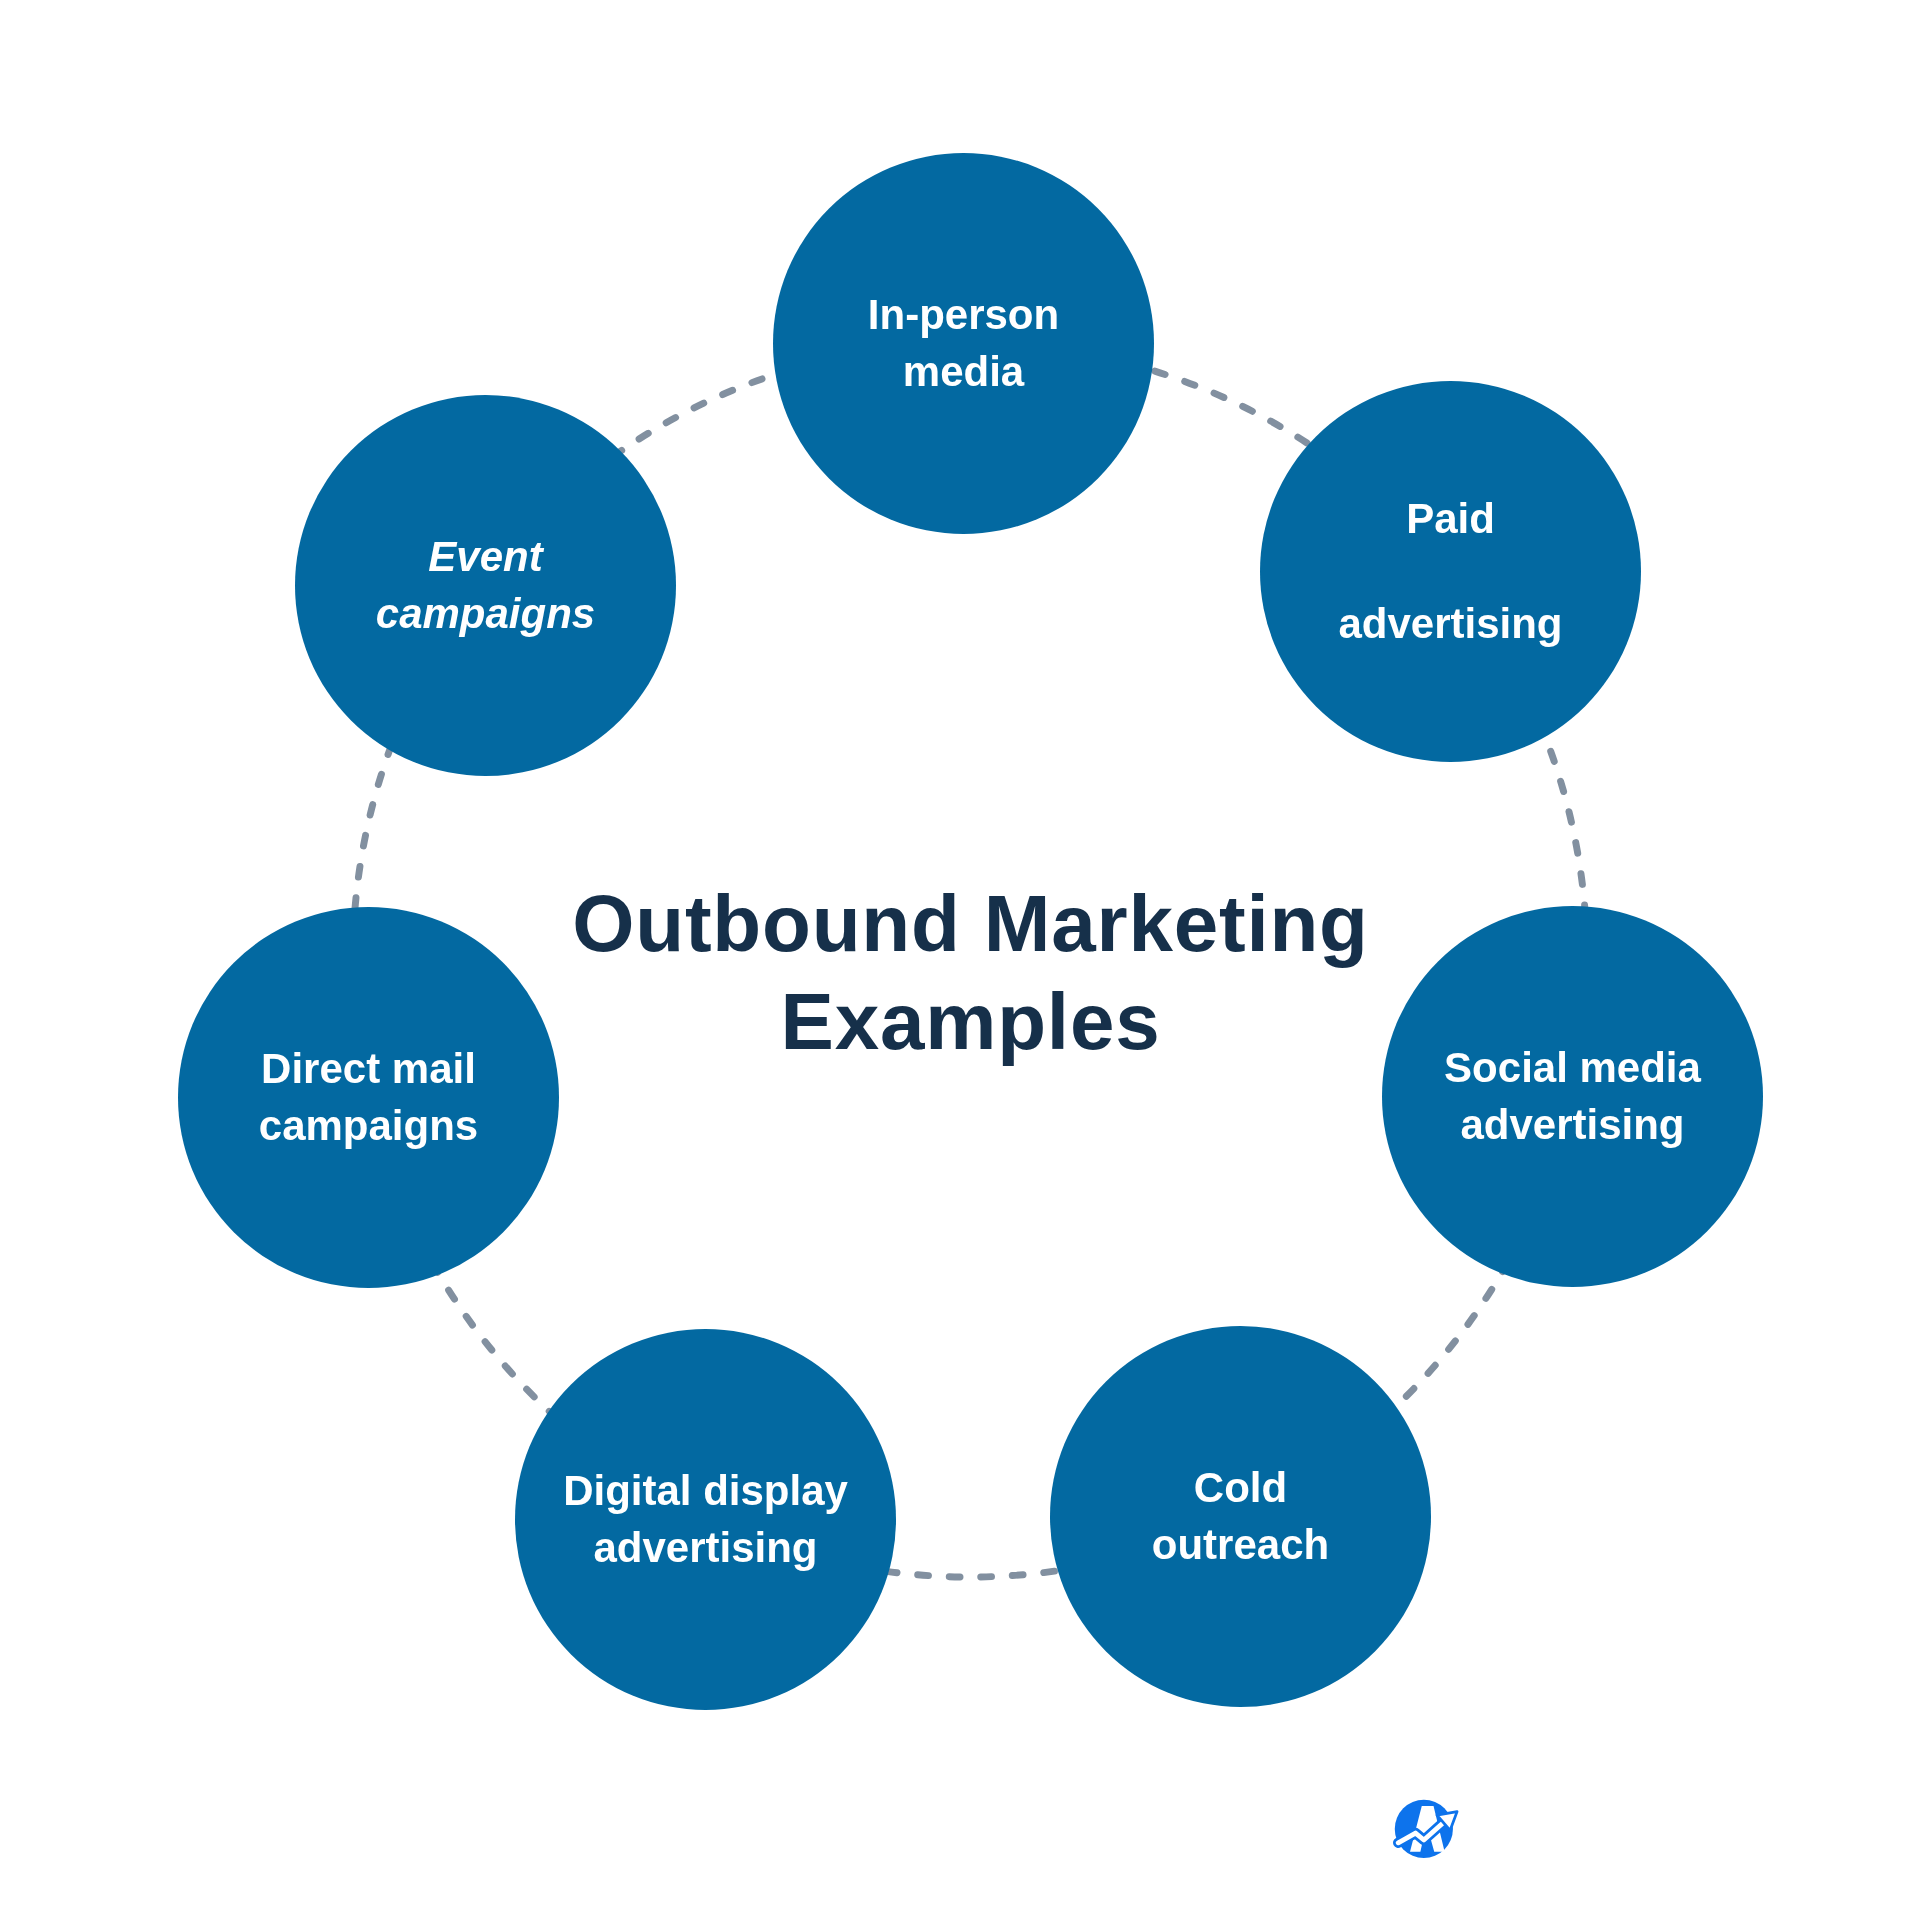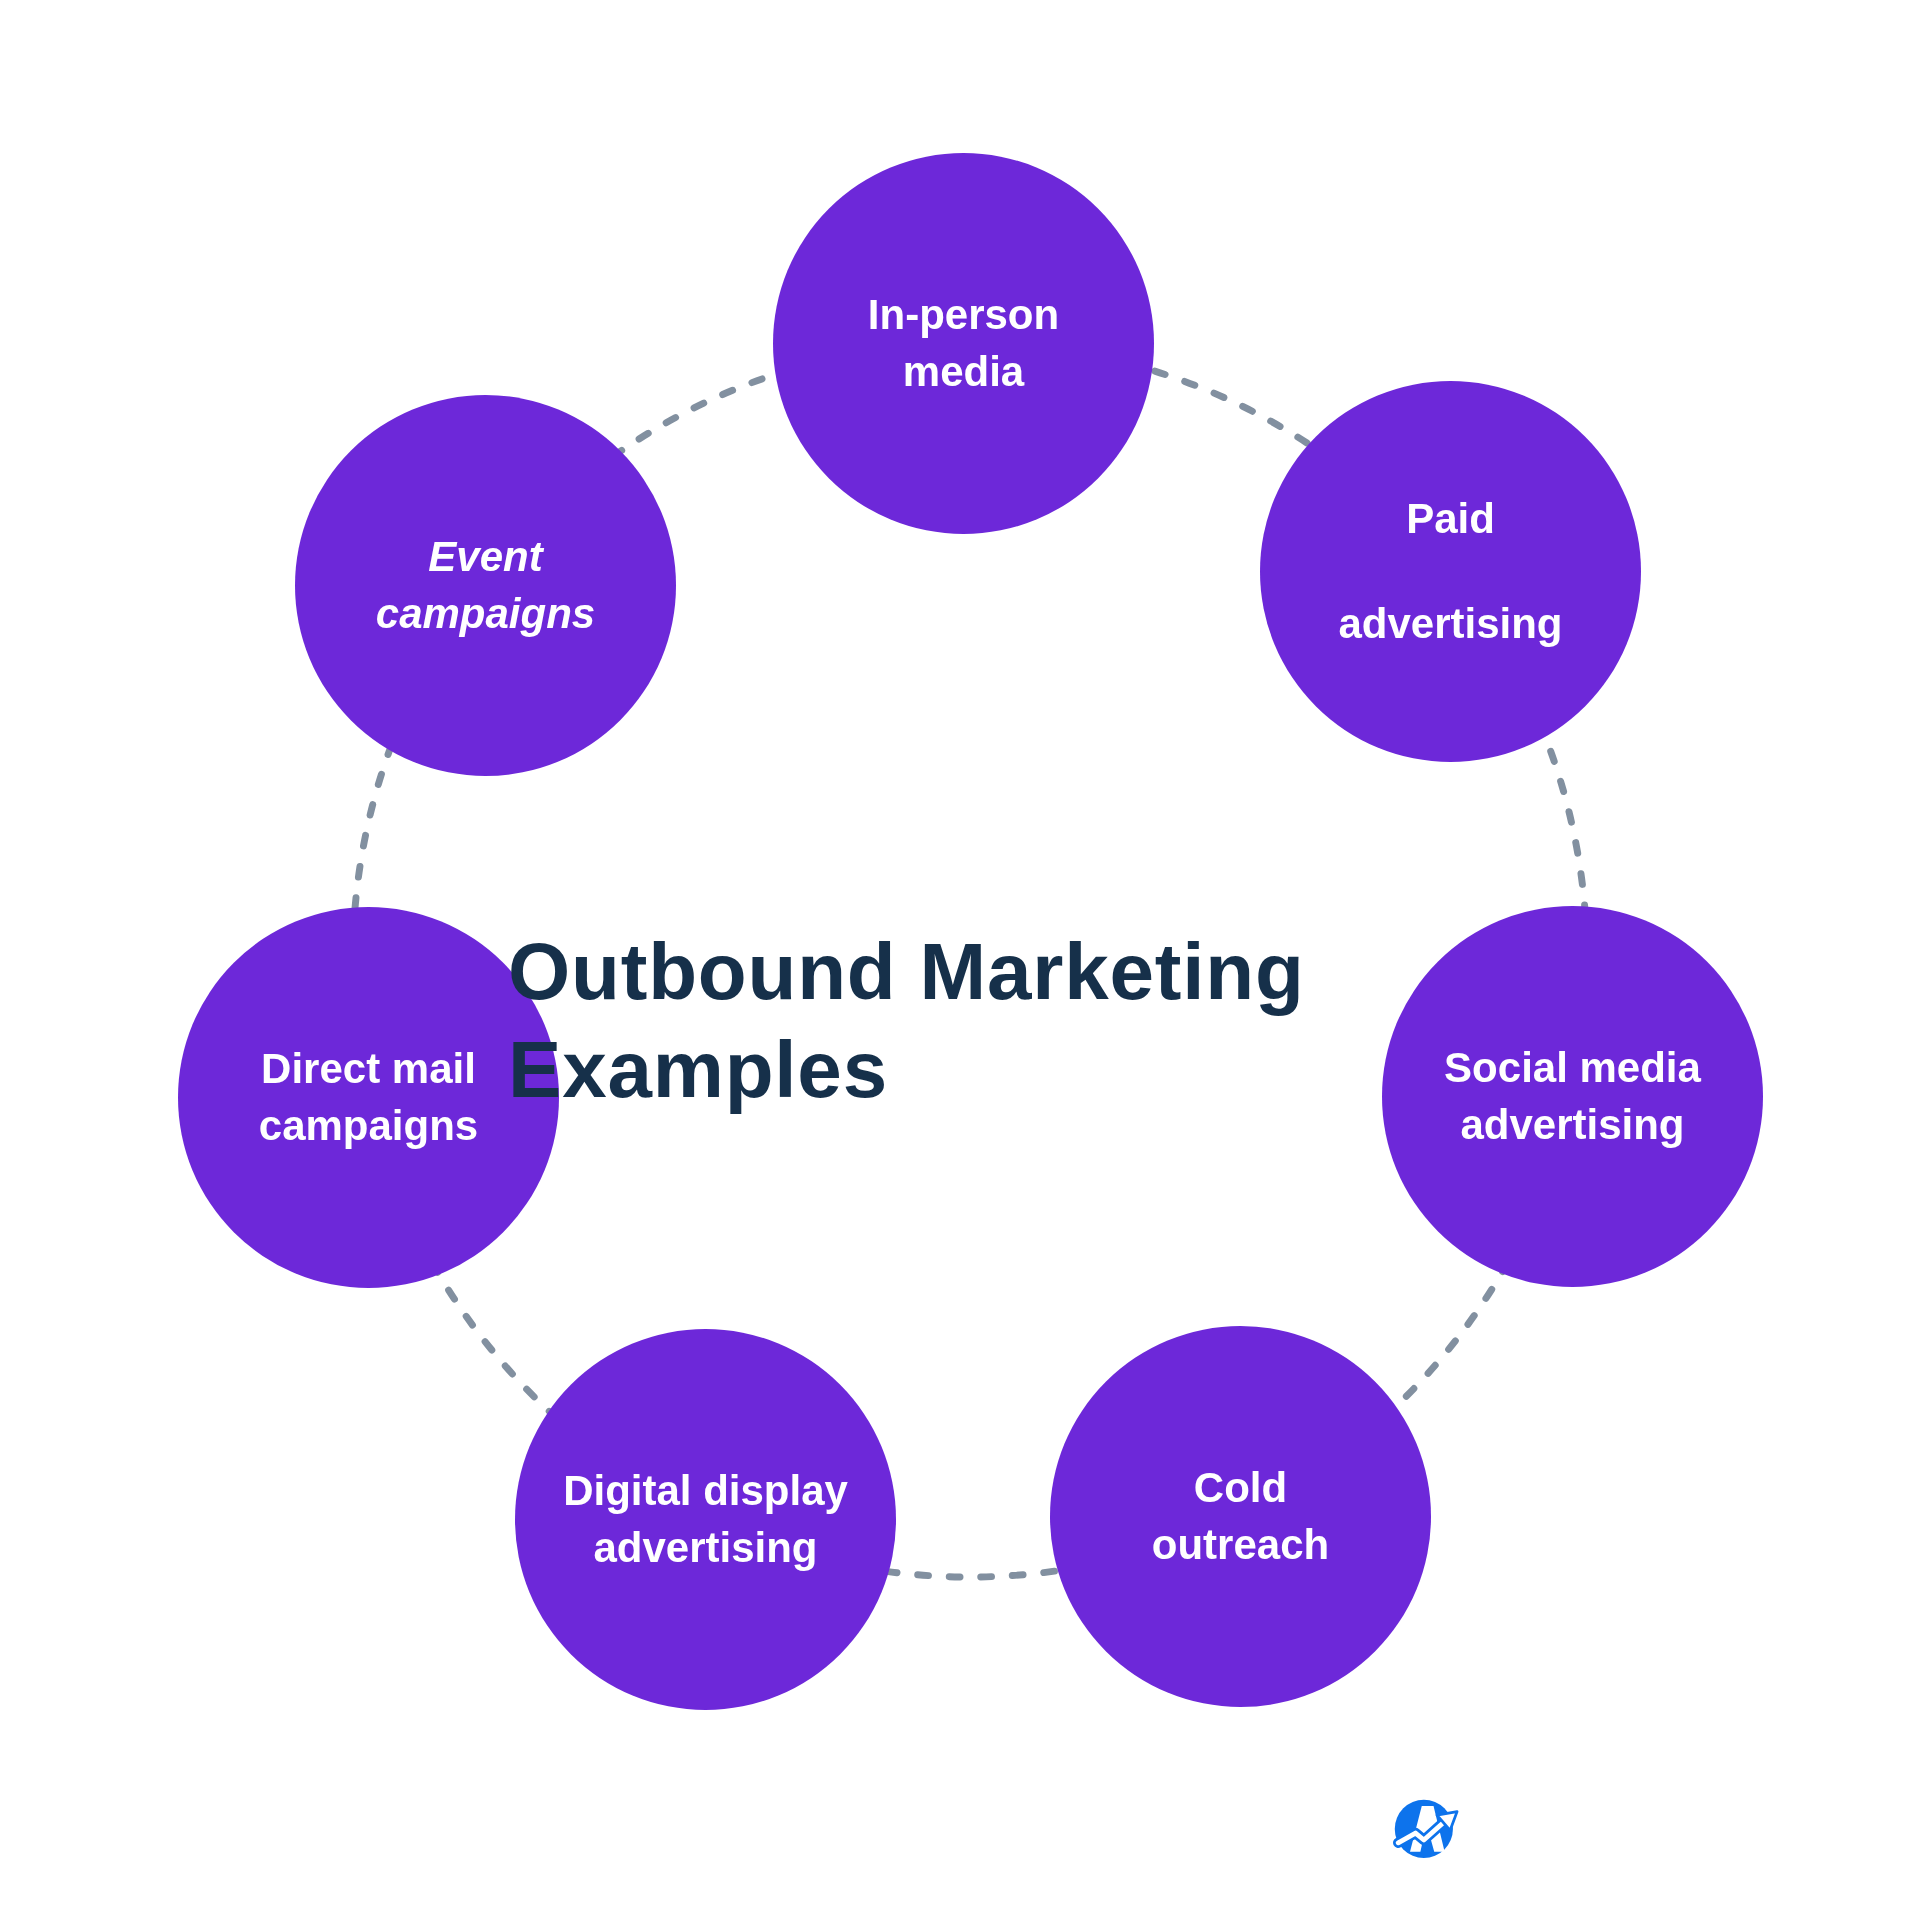--- a/index.html
+++ b/index.html
@@ -3,36 +3,36 @@
 <meta charset="utf-8">
 <style>
   html,body{margin:0;padding:0;background:#ffffff;}
   .canvas{
     position:relative;width:1926px;height:1926px;background:#ffffff;overflow:hidden;
     font-family:"Liberation Sans", sans-serif;
   }
   .ring-svg{position:absolute;left:0;top:0;width:1926px;height:1926px;}
   .bubble{
     position:absolute;width:381px;height:381px;border-radius:50%;
-    background:#6d28d9;color:#ffffff;
+    background:#0369a1;color:#ffffff;
     display:flex;flex-direction:column;justify-content:center;align-items:center;
     text-align:center;font-size:42px;line-height:1.35;font-weight:600;
   }
   .bubble span{display:block;}
   .c-inperson{left:773px;top:153px;}
   .c-paid{left:1260px;top:381px;gap:48px;}
   .c-social{left:1382px;top:906px;}
   .c-cold{left:1050px;top:1326px;}
   .c-digital{left:515px;top:1329px;}
   .c-direct{left:178px;top:907px;}
   .c-event{left:295px;top:395px;font-style:italic;}
   .title{
     position:absolute;left:508px;top:875px;width:925px;
-    text-align:left;color:#16304A;font-weight:bold;
-    font-size:80px;line-height:1.22;letter-spacing:0.8px;margin-top:48px;
+    text-align:center;color:#16304A;font-weight:bold;
+    font-size:80px;line-height:1.22;letter-spacing:0.8px;
   }
   .title span{display:block;}
   .footer{
     position:absolute;left:1392px;top:1795px;
     display:flex;align-items:center;gap:26px;
   }
   .logo{width:72px;height:72px;display:block;}
   .handle{
     color:#2382F7;font-size:44px;font-weight:400;line-height:1;
     white-space:nowrap;

